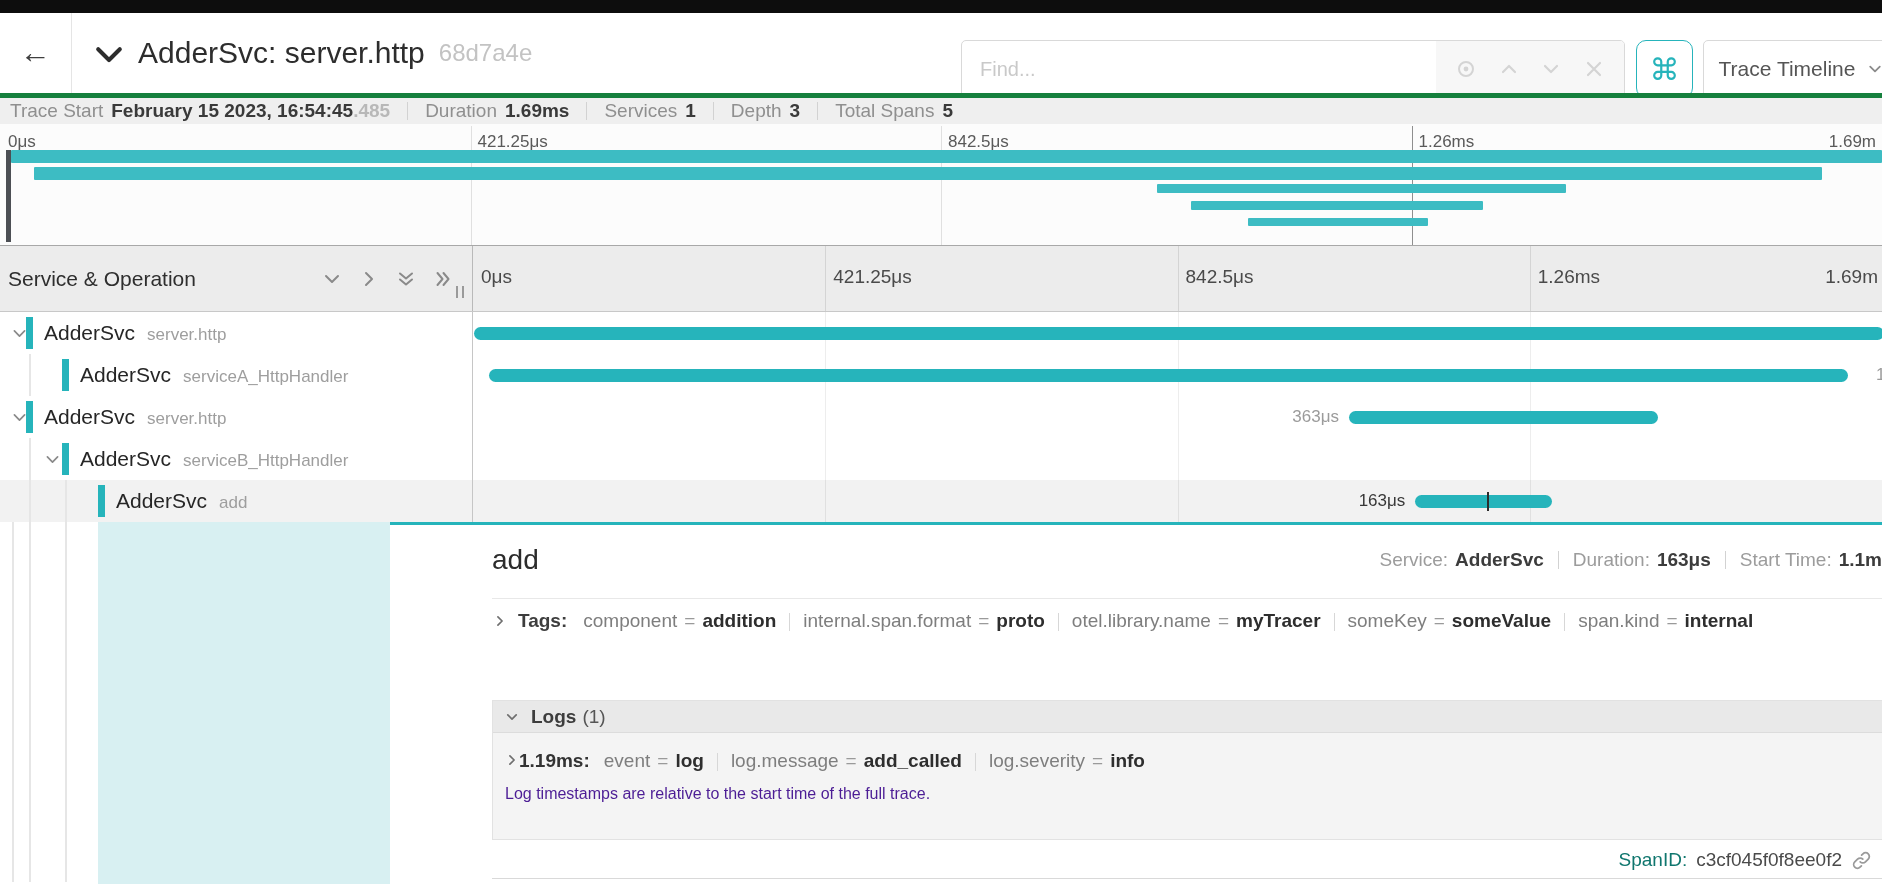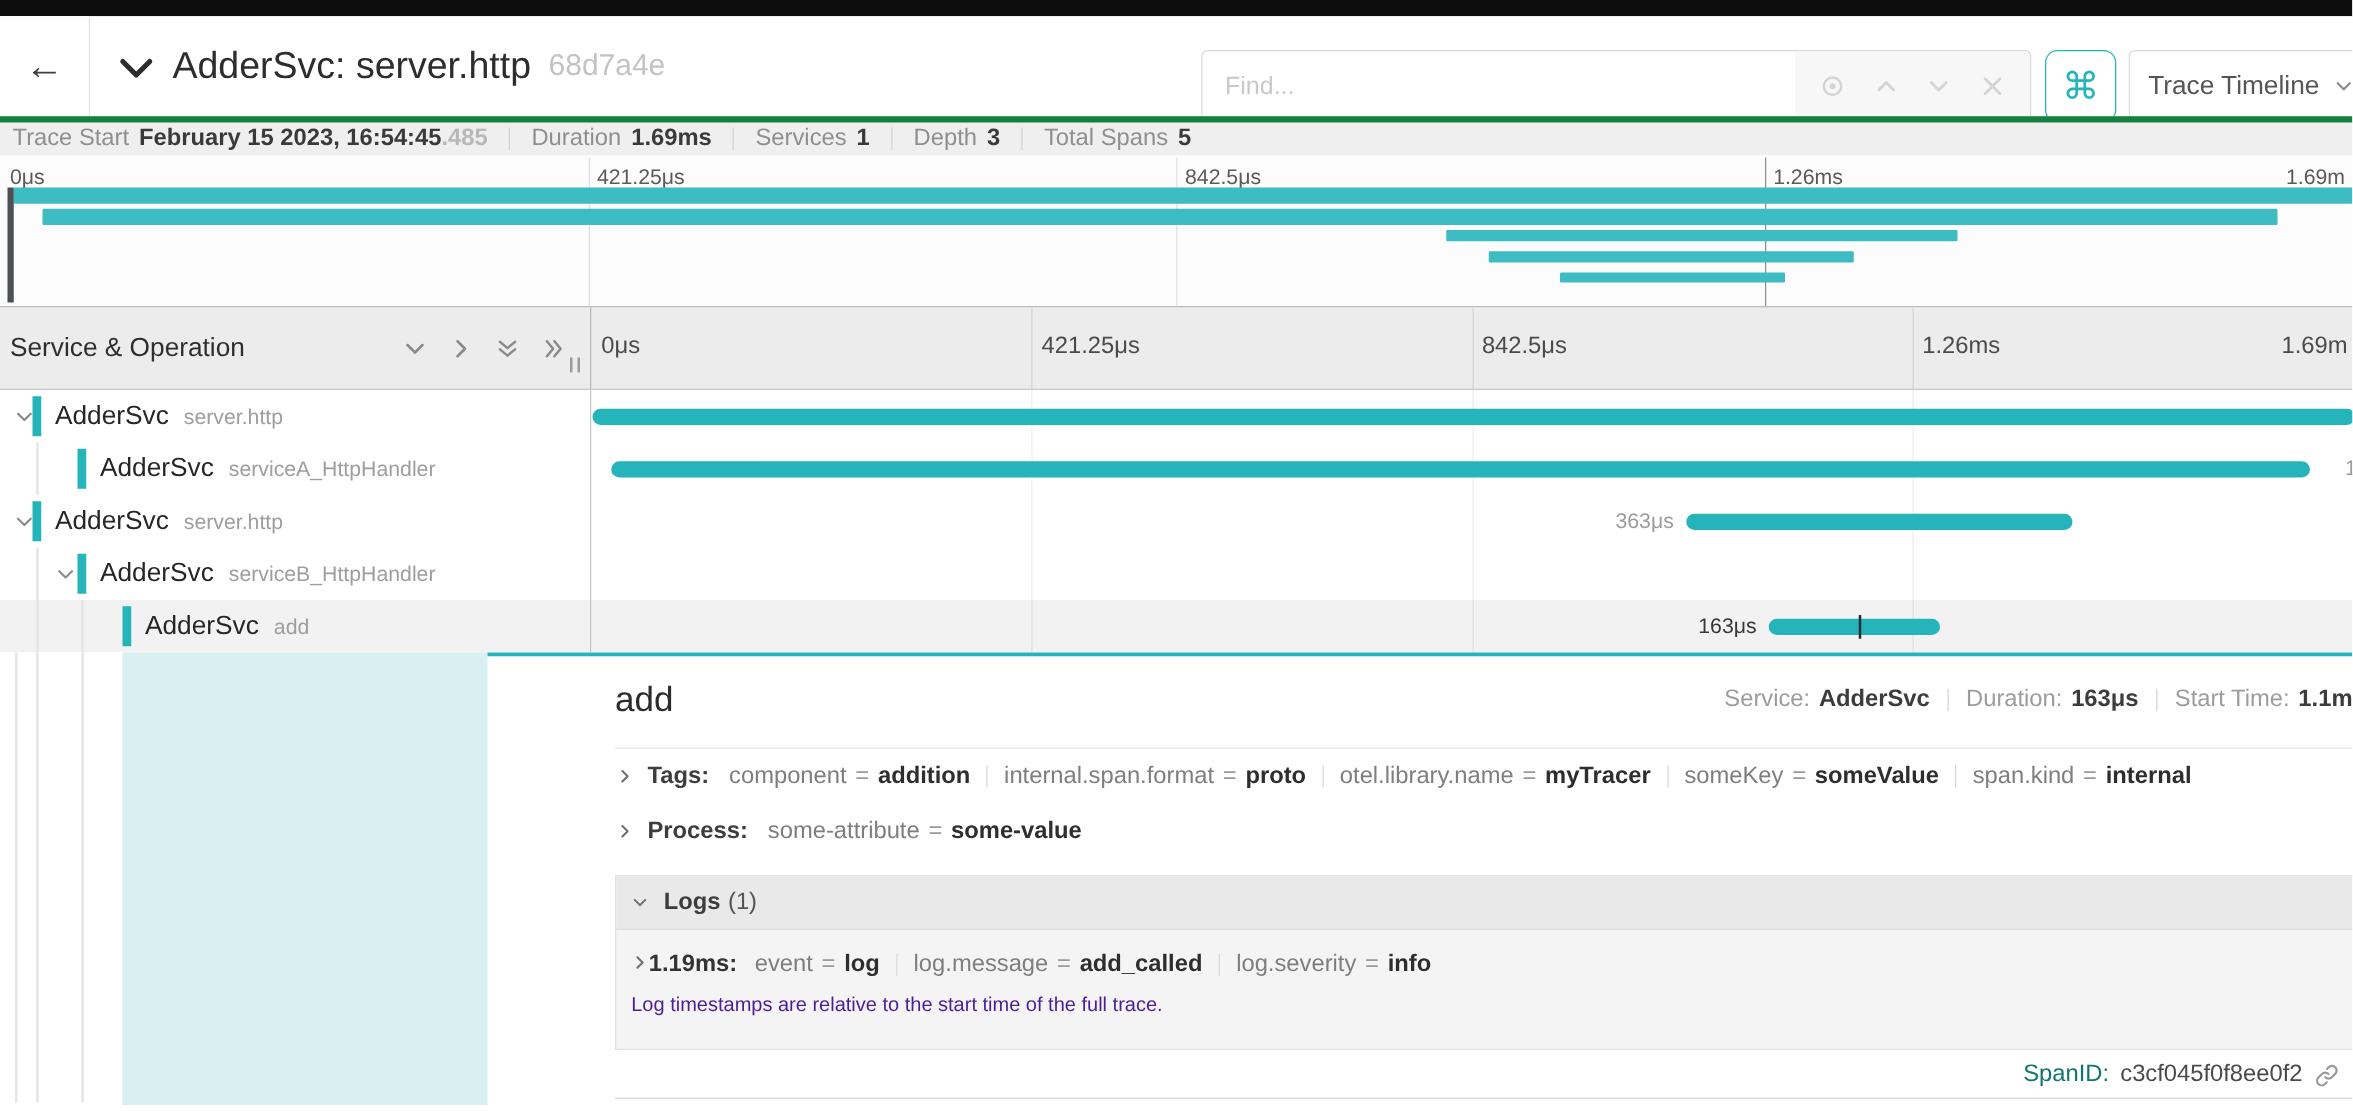--- a/index.html
+++ b/index.html
@@ -86,21 +86,21 @@
   .acc-row{position:absolute;left:0;display:flex;align-items:center;font-size:19px;white-space:nowrap;cursor:pointer}
   .acc-row .tog{display:flex;align-items:center;justify-content:center;width:16px;height:16px;margin-right:10px}
   .acc-label{font-weight:bold;color:#3d3d3d;margin-right:16px}
   .kv-k{color:#7e7e7e}
   .kv-eq{color:#9a9a9a;margin:0 7px}
   .kv-v{color:#2e2e2e;font-weight:bold}
   .kvsep{display:inline-block;width:1px;height:18px;background:#d7d7d7;margin:0 13px;vertical-align:middle}
   .tags-row{top:88px}
   .proc-row{top:132px}
   .logsbox{position:absolute;left:0;right:0;top:178px;height:140px;background:#f4f4f4;border:1px solid #e2e2e2;border-right:none}
-  .logs-head{height:43px;background:#e9e9e9;border-bottom:1px solid #dcdcdc;display:flex;align-items:center;padding-left:12px;font-size:19px;cursor:pointer}
+  .logs-head{height:32px;background:#e9e9e9;border-bottom:1px solid #dcdcdc;display:flex;align-items:center;padding-left:12px;font-size:19px;cursor:pointer}
   .logs-head .tog{display:flex;align-items:center;width:16px;height:16px;margin-right:10px}
   .logs-count{color:#555;margin-left:6px}
   .log-entry{display:flex;align-items:center;font-size:19px;white-space:nowrap;padding:17px 0 0 12px;cursor:pointer}
   .log-time{font-weight:bold;color:#333;margin-right:14px}
   .log-note{font-size:16px;color:#4c1d95;padding:13px 0 0 12px}
   .spanid-row{position:absolute;left:0;right:0;top:320px;height:37px;display:flex;justify-content:flex-end;align-items:center;gap:9px;border-bottom:1px solid #d9d9d9;padding-right:10px;font-size:19px;white-space:nowrap}
   .sid-label{color:#0f766e}
   .sid-value{color:#4a4a4a}
   .linkicon{display:flex;align-items:center;cursor:pointer}
 </style>
@@ -336,29 +336,20 @@
       <div class="d-div"></div>
       <div class="acc-row tags-row">
         <span class="tog">
           <svg width="14" height="14" viewBox="0 0 20 20" fill="none">
               <path d="M7 4l6 6-6 6" stroke="#6f6f6f" stroke-width="2.4" stroke-linecap="round" stroke-linejoin="round"></path>
             </svg>
         </span>
         <span class="acc-label">Tags:</span>
         <span class="kvlist"><span class="kv"><span class="kv-k">component</span><span class="kv-eq">=</span><span class="kv-v">addition</span></span><span class="kvsep"></span><span class="kv"><span class="kv-k">internal.span.format</span><span class="kv-eq">=</span><span class="kv-v">proto</span></span><span class="kvsep"></span><span class="kv"><span class="kv-k">otel.library.name</span><span class="kv-eq">=</span><span class="kv-v">myTracer</span></span><span class="kvsep"></span><span class="kv"><span class="kv-k">someKey</span><span class="kv-eq">=</span><span class="kv-v">someValue</span></span><span class="kvsep"></span><span class="kv"><span class="kv-k">span.kind</span><span class="kv-eq">=</span><span class="kv-v">internal</span></span></span>
       </div>
-      <div class="acc-row proc-row">
-        <span class="tog">
-          <svg width="14" height="14" viewBox="0 0 20 20" fill="none">
-              <path d="M7 4l6 6-6 6" stroke="#6f6f6f" stroke-width="2.4" stroke-linecap="round" stroke-linejoin="round"></path>
-            </svg>
-        </span>
-        <span class="acc-label">Process:</span>
-        <span class="kvlist"><span class="kv"><span class="kv-k">some-attribute</span><span class="kv-eq">=</span><span class="kv-v">some-value</span></span></span>
-      </div>
       <div class="logsbox">
         <div class="logs-head">
           <span class="tog">
             <svg width="14" height="14" viewBox="0 0 20 20" fill="none">
                 <path d="M4 7l6 6 6-6" stroke="#6f6f6f" stroke-width="2.4" stroke-linecap="round" stroke-linejoin="round"></path>
               </svg>
           </span>
           <span class="acc-label" style="margin-right:0">Logs</span>
           <span class="logs-count">(1)</span>
         </div>

